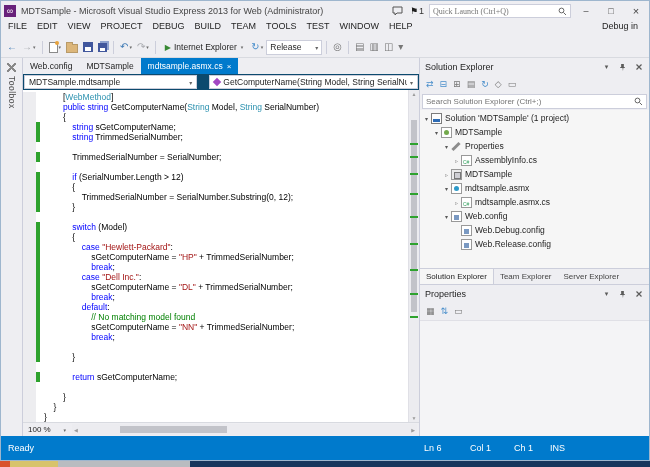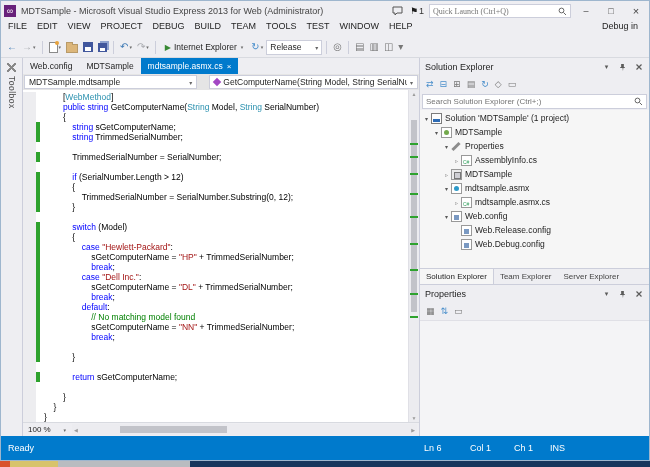--- a/index.html
+++ b/index.html
@@ -53,21 +53,21 @@
   .toolbox{width:22px;background:#EEEEF2;border-right:1px solid #CCCEDB;display:flex;flex-direction:column;align-items:center;padding-top:5px;gap:4px;flex:none}
   .tbox-ic{width:9px;height:9px;background:linear-gradient(45deg,transparent 42%,#888 42%,#888 58%,transparent 58%),linear-gradient(-45deg,transparent 42%,#888 42%,#888 58%,transparent 58%)}
   .toolbox-label{writing-mode:vertical-rl;font-size:8.5px;color:#4B4B4B;letter-spacing:.5px}
 
   
   .editor-col{flex:1;display:flex;flex-direction:column;min-width:0;background:#fff}
   .tabstrip{height:16px;display:flex;align-items:flex-end;background:#EEEEF2;flex:none}
   .tab{height:16px;display:flex;align-items:center;gap:4px;padding:0 7px;font-size:8.5px;color:#1E1E1E}
   .tab.active{background:#007ACC;color:#fff}
   .tab-close{font-size:8px}
-  .navbar{height:16px;display:flex;background:#e5e5e5;gap:12px;padding:1px 1px;flex:none}
+  .navbar{height:16px;display:flex;background:#0c4a6e;gap:12px;padding:1px 1px;flex:none}
   .nav-combo{height:14px;background:#fff;border:1px solid #CCCEDB;display:flex;align-items:center;gap:3px;padding:0 4px;font-size:8.5px;color:#1E1E1E;white-space:nowrap;overflow:hidden}
   .nav-combo::after{content:"▾";margin-left:auto;font-size:6px;color:#666;flex:none}
   .nav-types{width:44%}
   .nav-members{flex:1;min-width:0}
   .method-icon{width:6px;height:6px;background:#A347C4;transform:rotate(45deg);flex:none}
   .code-wrap{flex:1;display:flex;min-height:0}
   .code-lines{flex:1;padding-top:2px;overflow:hidden;font-family:Liberation Sans, sans-serif;font-size:8.5px;line-height:10px}
   .cl{display:flex;height:10px}
   .gm{width:13px;background:#EDEDF0;flex:none}
   .cb{width:4px;flex:none}
@@ -535,26 +535,26 @@
               <span class="tlabel">mdtsample.asmx.cs</span>
             </div>
             <div class="trow" style="padding-left: 22px;">
               <span class="arrow exp"></span>
               <span class="ticon i-config"></span>
               <span class="tlabel">Web.config</span>
             </div>
             <div class="trow" style="padding-left: 32px;">
               <span class="arrow none"></span>
               <span class="ticon i-config"></span>
-              <span class="tlabel">Web.Release.config</span>
+              <span class="tlabel">Web.Debug.config</span>
             </div>
             <div class="trow" style="padding-left: 32px;">
               <span class="arrow none"></span>
               <span class="ticon i-config"></span>
-              <span class="tlabel">Web.Debug.config</span>
+              <span class="tlabel">Web.Release.config</span>
             </div>
           </div>
         <div class="se-tabs">
             <span class="se-tab active">Solution Explorer</span>
             <span class="se-tab">Team Explorer</span>
             <span class="se-tab">Server Explorer</span>
           </div>
       </div>
 
       <div class="props">

